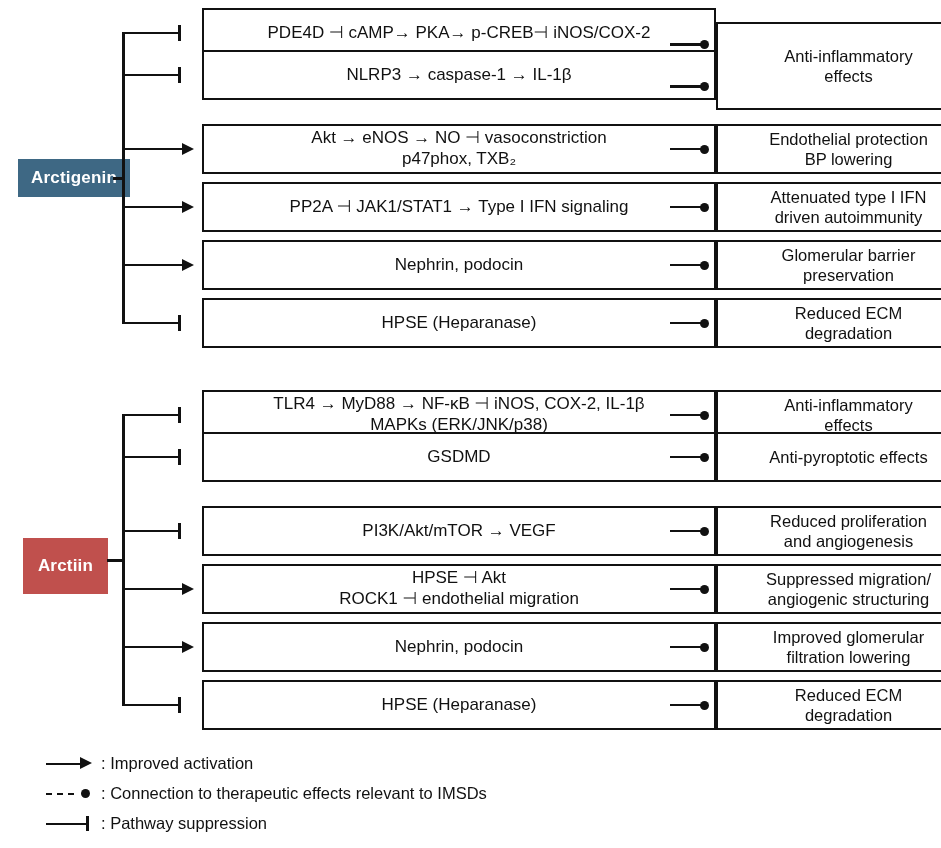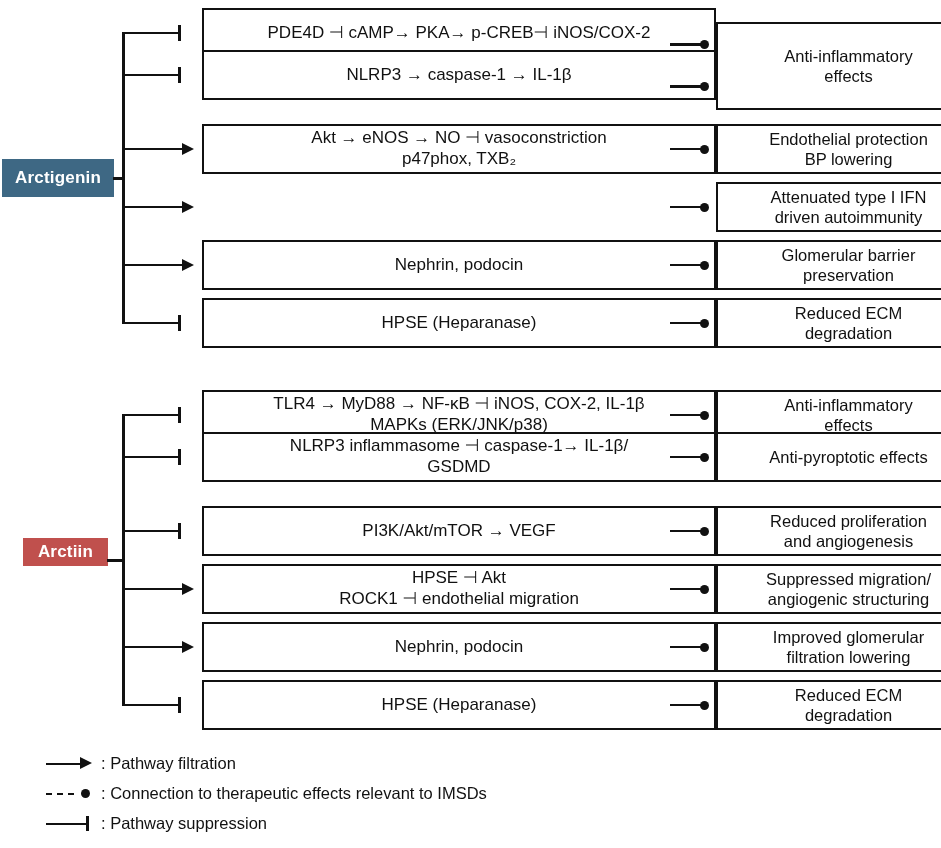--- a/index.html
+++ b/index.html
@@ -13,22 +13,22 @@
   .canvas { position:relative; width:941px; padding-top:8px; }
 
   .section { position:relative; width:941px; height:340px; }
   .section.second { margin-top:42px; }
 
   
   .label-box {
     position:absolute; display:flex; align-items:center; justify-content:center;
     color:#fff; font-weight:bold; font-size:17px; letter-spacing:0.2px;
   }
-  .label-arctigenin { left:2px; top:151px; width:112px; height:38px; }
-  .label-arctiin   { left:23px; top:148px; width:85px; height:28px; }
+  .label-arctigenin { left:18px; top:151px; width:112px; height:38px; }
+  .label-arctiin   { left:23px; top:148px; width:85px; height:56px; }
 
   
   .stub  { position:absolute; height:2.5px; background:var(--line); top:169px; }
   .stub-1 { left:113px; width:11px; }
   .stub-2 { left:107px; width:17px; }
   .vline { position:absolute; left:122px; width:2.5px; top:25px; height:290px; background:var(--line); }
 
   
   .row { position:absolute; left:0; width:941px; height:50px; }
   .r0{top:0} .r1{top:42px} .r2{top:116px} .r3{top:174px} .r4{top:232px} .r5{top:290px}
@@ -143,20 +143,24 @@
         <span>p47phox, TXB₂</span>
       </div>
       <div class="rconn"></div>
       <div class="ebox">
         <span>Endothelial protection</span>
         <span>BP lowering</span>
       </div>
     </div>
     <div class="row r3">
       <div class="lconn activation"></div>
+      <div class="pbox">
+        <span>PP2A ⊣ JAK1/STAT1 → Type I IFN signaling</span>
+        <span></span>
+      </div>
       <div class="rconn"></div>
       <div class="ebox">
         <span>Attenuated type I IFN</span>
         <span>driven autoimmunity</span>
       </div>
     </div>
     <div class="row r4">
       <div class="lconn activation"></div>
       <div class="pbox">
         <span>Nephrin, podocin</span>
@@ -195,21 +199,20 @@
       </div>
       <div class="rconn"></div>
       <div class="ebox">
         <span>Anti-inflammatory</span>
         <span>effects</span>
       </div>
     </div>
     <div class="row r1">
       <div class="lconn suppression"></div>
       <div class="pbox">
-        <span>NLRP3 inflammasome ⊣ caspase-1→ IL-1β/</span>
         <span>GSDMD</span>
       </div>
       <div class="rconn"></div>
       <div class="ebox">
         <span>Anti-pyroptotic effects</span>
         <span></span>
       </div>
     </div>
     <div class="row r2">
       <div class="lconn suppression"></div>
@@ -257,21 +260,21 @@
       <div class="ebox">
         <span>Reduced ECM</span>
         <span>degradation</span>
       </div>
     </div>
   </div>
 
   <div class="legend">
     <div class="legend-row">
       <span class="sym sym-activation"></span>
-      <span>: Pathway filtration</span>
+      <span>: Improved activation</span>
     </div>
     <div class="legend-row">
       <span class="sym sym-connection"></span>
       <span>: Connection to therapeutic effects relevant to IMSDs</span>
     </div>
     <div class="legend-row">
       <span class="sym sym-suppression"></span>
       <span>: Pathway suppression</span>
     </div>
   </div>

